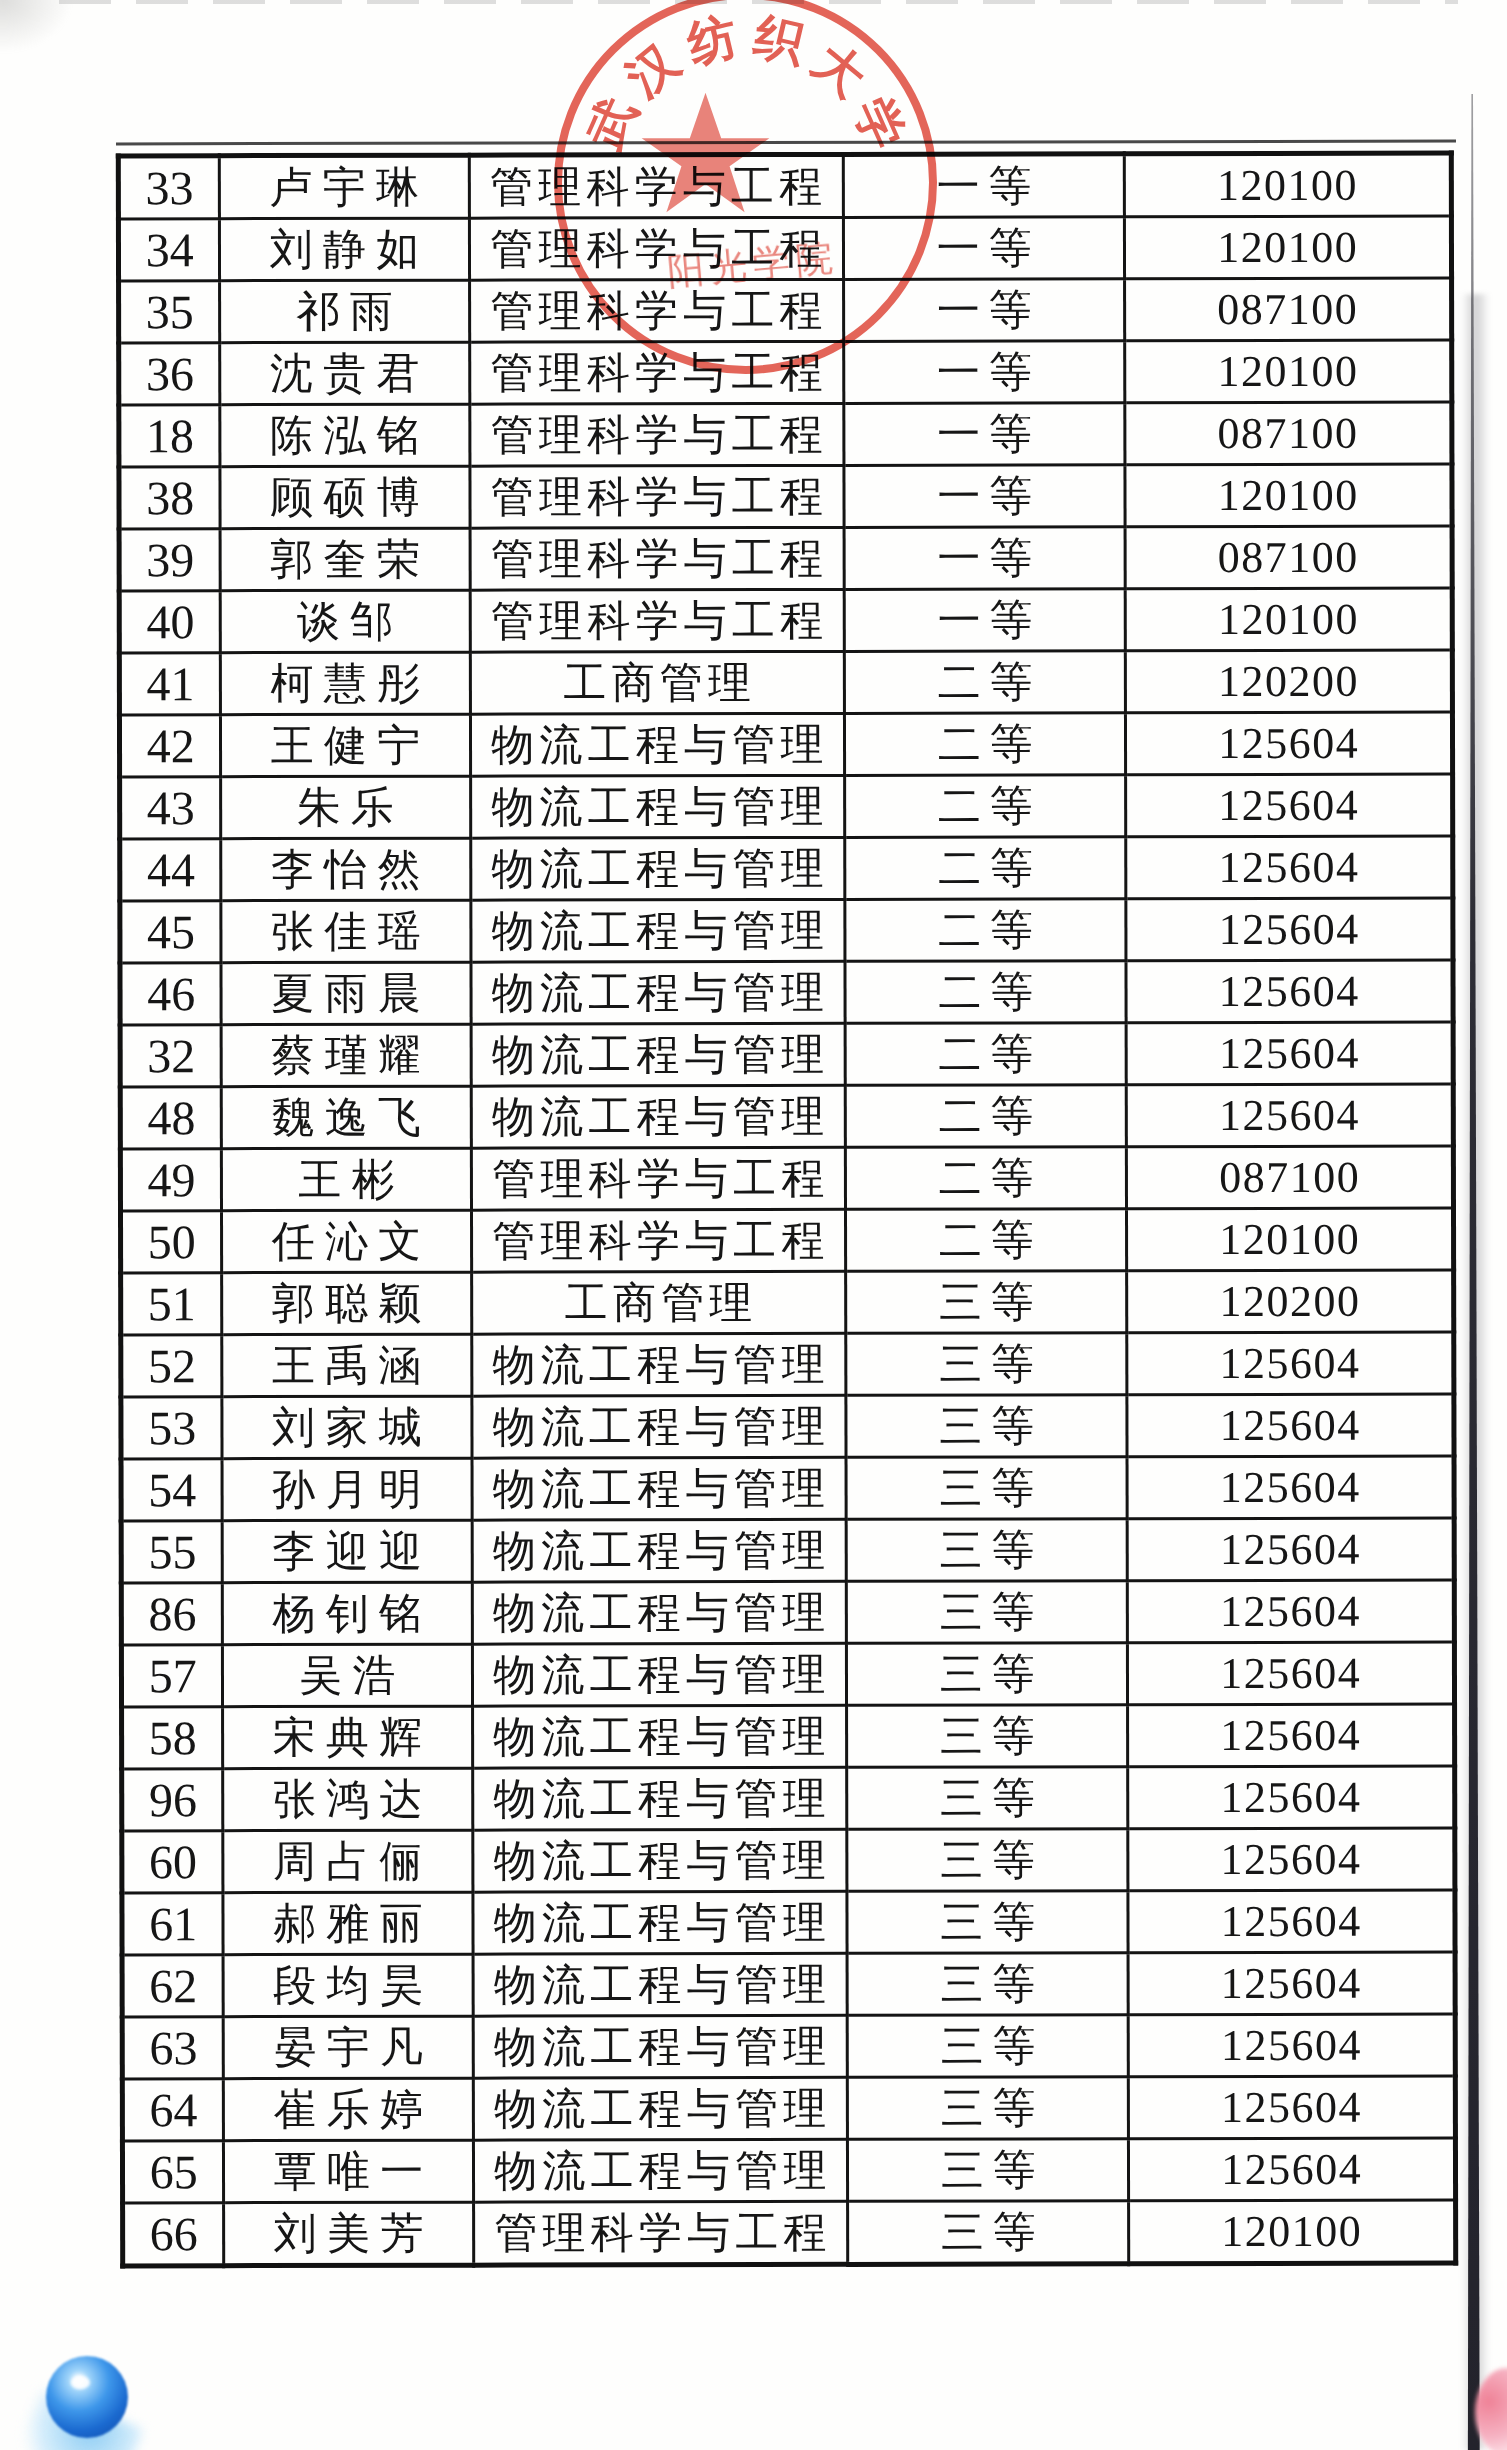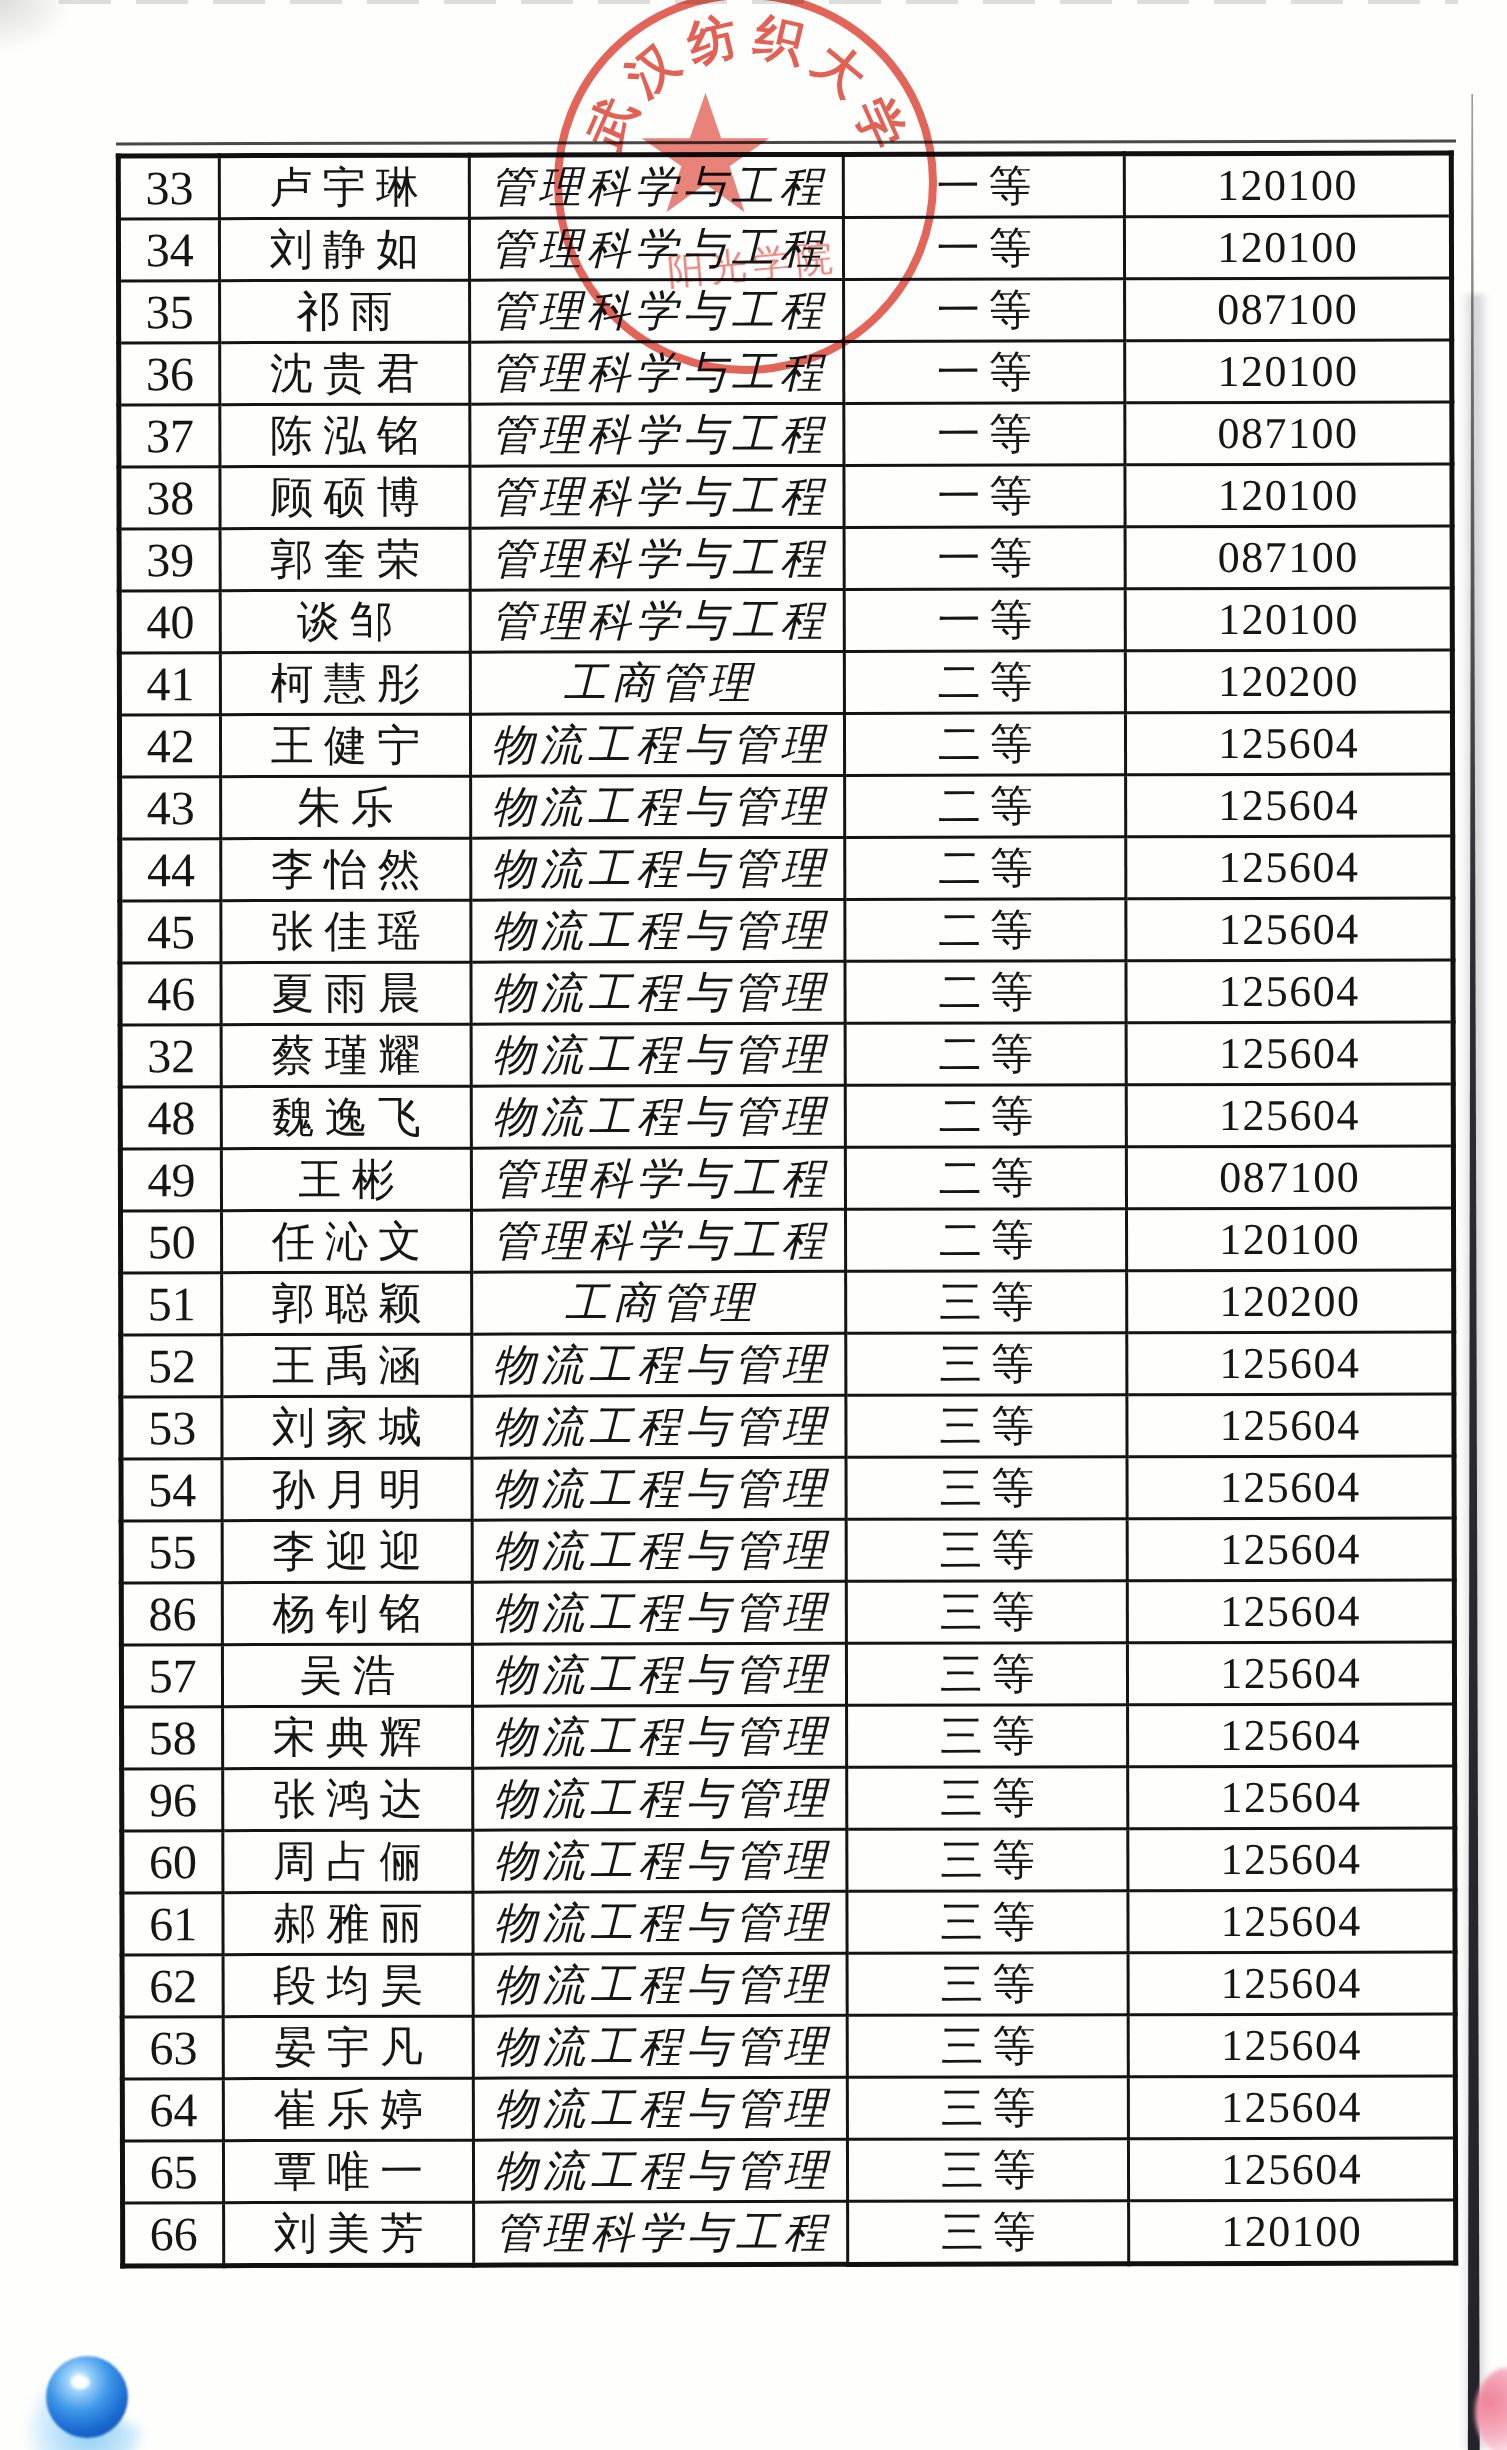--- a/index.html
+++ b/index.html
@@ -34,21 +34,21 @@
   .grade-table td {
     border:3.7px solid #141414;
     height:59px;
     text-align:center; vertical-align:middle;
     font-size:43px; line-height:1;
     padding:0; overflow:hidden; white-space:nowrap;
   }
   .grade-table { border:5.2px solid #111; }
   td.c-no   { font-size:48px; }
   td.c-name { letter-spacing:10.3px; text-indent:10.3px; }
-  td.c-major{ letter-spacing:5.2px; text-indent:5.2px;font-style:italic; }
+  td.c-major{ letter-spacing:5.2px; text-indent:5.2px; }
   td.c-award{ letter-spacing:8.8px; text-indent:8.8px; }
   td.c-code { font-size:44px; letter-spacing:1.5px;text-align:center; }
   
   .ghost-topline {
     position:absolute; left:116px; top:141px; width:1340px; height:2.9px;
     background:#1c1c1c; opacity:.8; transform:rotate(-0.12deg);
   }
 
   
   .seal {
@@ -158,21 +158,21 @@
           <td class="c-code">087100</td>
         </tr>
         <tr>
           <td class="c-no">36</td>
           <td class="c-name">沈贵君</td>
           <td class="c-major">管理科学与工程</td>
           <td class="c-award">一等</td>
           <td class="c-code">120100</td>
         </tr>
         <tr>
-          <td class="c-no">37</td>
+          <td class="c-no">18</td>
           <td class="c-name">陈泓铭</td>
           <td class="c-major">管理科学与工程</td>
           <td class="c-award">一等</td>
           <td class="c-code">087100</td>
         </tr>
         <tr>
           <td class="c-no">38</td>
           <td class="c-name">顾硕博</td>
           <td class="c-major">管理科学与工程</td>
           <td class="c-award">一等</td>

